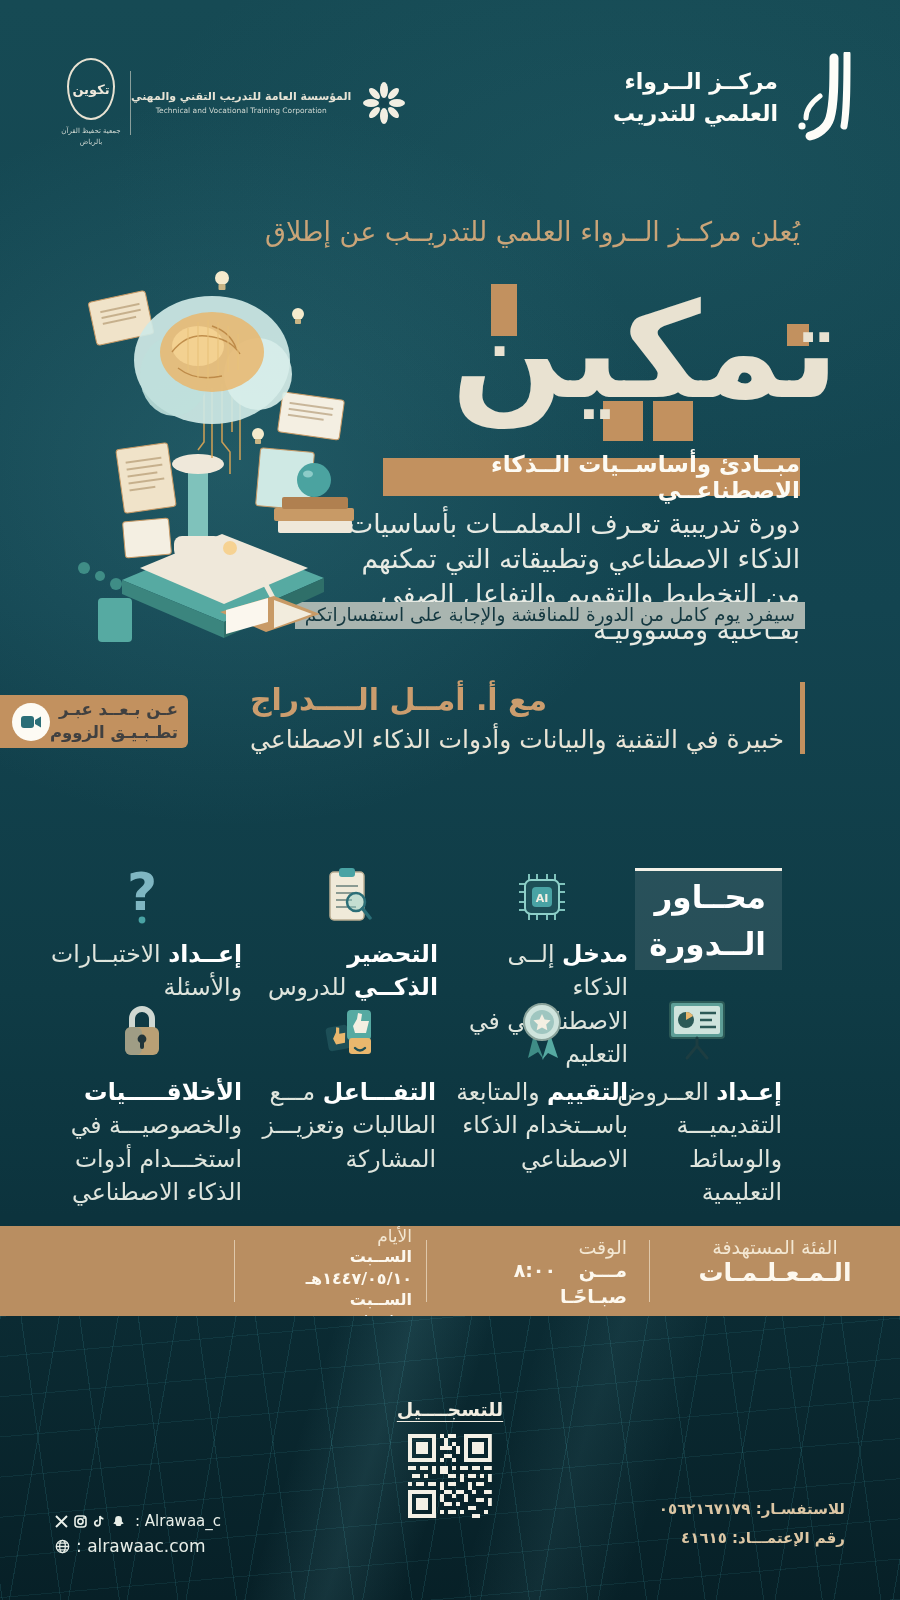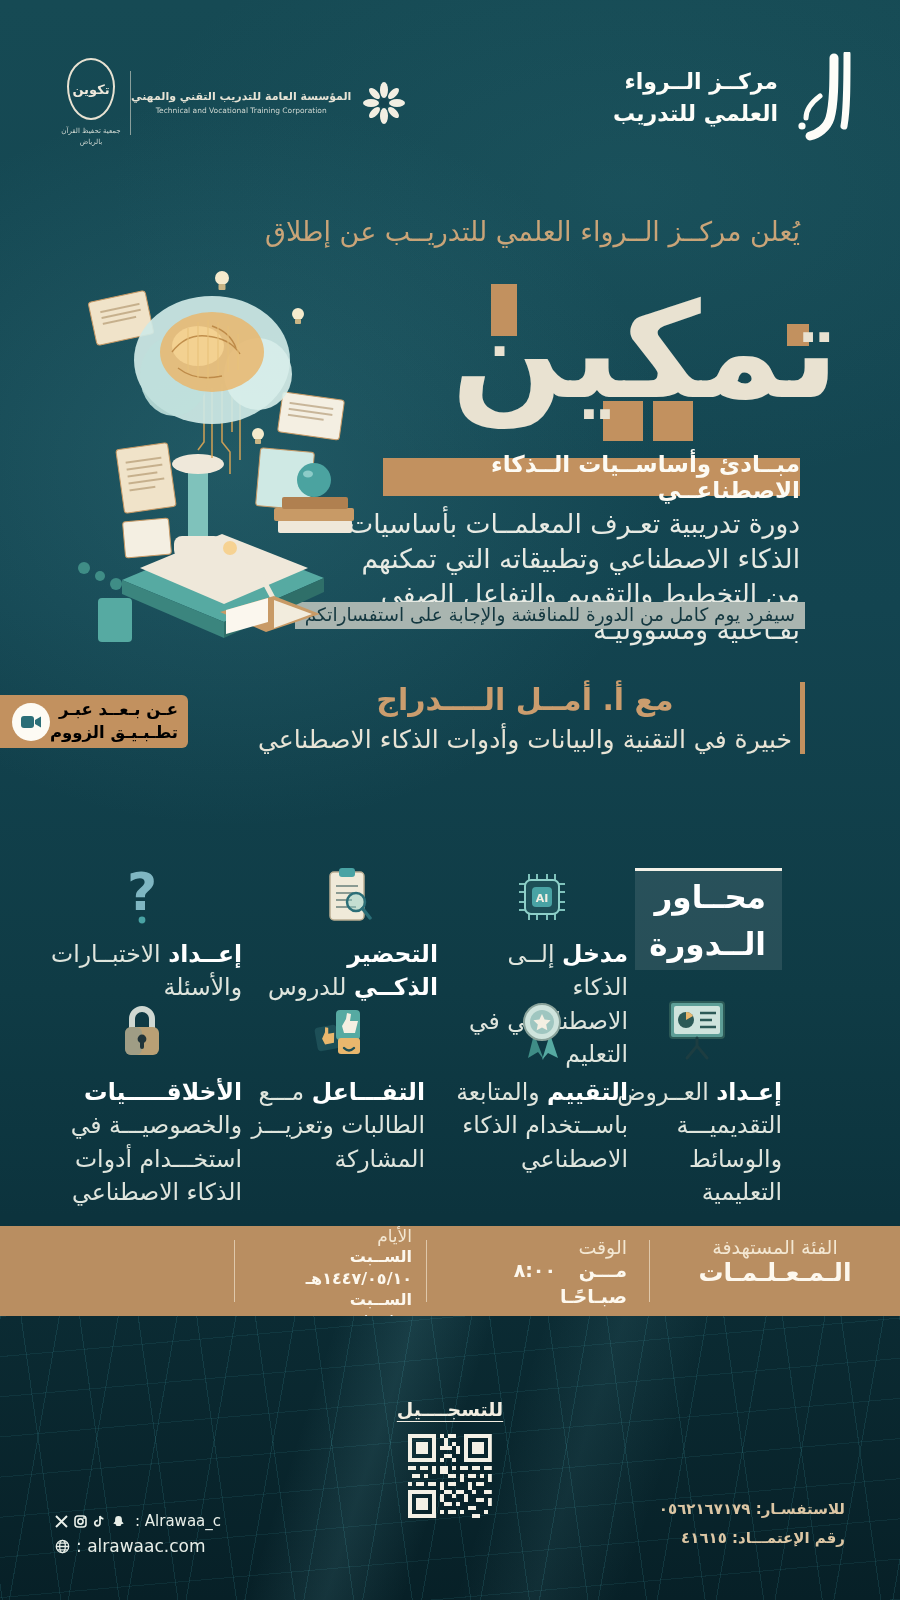--- a/index.html
+++ b/index.html
@@ -32,24 +32,24 @@
   .program{top:258px;right:95px;width:320px;height:185px;}
   .program .word{position:absolute;inset:0;display:flex;align-items:center;justify-content:center;font-size:132px;font-weight:900;color:#e9e2d1;line-height:1;}
   .sq{position:absolute;background:#c2915f;}
   
   .banner{top:458px;right:100px;width:417px;height:38px;background:#c2915f;display:flex;align-items:center;justify-content:center;color:#fdfbf4;font-weight:bold;font-size:23px;}
   
   .desc{top:506px;right:100px;width:468px;font-size:26.5px;line-height:1.33;color:#e7eae3;text-align:right;}
   .hl{top:602px;right:95px;background:#a9b5b0;color:#143840;font-size:18.5px;padding:2px 10px 4px;font-weight:500;}
   
   .zbadge{top:695px;left:0;width:188px;height:53px;background:#c2915f;border-radius:0 6px 6px 0;display:flex;align-items:center;justify-content:space-between;padding:0 10px 0 12px;box-sizing:border-box;direction:rtl;}
-  .zbadge .t{color:#000000;font-weight:bold;font-size:16.5px;line-height:1.35;text-align:right;}
+  .zbadge .t{color:#404040;font-weight:bold;font-size:16.5px;line-height:1.35;text-align:right;}
   .zcirc{width:38px;height:38px;border-radius:50%;background:#fdfbf4;display:flex;align-items:center;justify-content:center;}
   
-  .instructor{top:682px;right:95px;border-right:5px solid #c2915f;padding-right:8px;text-align:center;}
+  .instructor{top:682px;right:95px;border-right:5px solid #c2915f;padding-right:16px;text-align:left;}
   .instructor .name{color:#cb9d6e;font-weight:bold;font-size:30px;}
   .instructor .title{color:#e8e4d6;font-size:25px;margin-top:8px;}
   
   .axisbox{top:868px;right:118px;width:147px;height:102px;background:rgba(255,255,255,.10);border-top:3px solid #f4f1e8;display:flex;flex-direction:column;align-items:flex-start;justify-content:center;padding:0 16px;box-sizing:border-box;color:#fff;font-weight:bold;font-size:31px;line-height:1.5;}
   .topic{display:flex;flex-direction:column;align-items:center;}
   .topic .ic{height:62px;display:flex;align-items:flex-end;justify-content:center;margin-bottom:14px;}
   .topic .tx{width:100%;text-align:right;font-size:23.5px;line-height:1.42;color:#dfe5dd;}
   .topic .tx b{color:#ffffff;}
   
   .infobar{top:1226px;right:0;width:900px;height:90px;background:#b98e61;display:flex;direction:rtl;color:#f6ecd9;}
@@ -313,21 +313,21 @@
         <polygon points="16,34 10,58 20,52 26,60" fill="#3f8d86"></polygon>
         <polygon points="32,34 40,58 30,53 24,60" fill="#56aaa2"></polygon>
         <circle cx="24" cy="22" r="18" fill="#cfe4dd" stroke="#8aa39b" stroke-width="2"></circle>
         <circle cx="24" cy="22" r="12" fill="#9fc6c0"></circle>
         <path d="M24 14 l2.6 5.4 6 .8 -4.4 4.2 1.1 5.9 -5.3 -2.9 -5.3 2.9 1.1 -5.9 -4.4 -4.2 6 -.8 Z" fill="#f4efe2"></path>
       </svg>
     </div>
     <div class="tx"><b>التقييم</b> <span>والمتابعة باســتخدام الذكاء الاصطناعي</span></div>
   </div>
 
-  <div class="abs topic" style="top:1000px;right:475px;width:178px;margin-left:47px;">
+  <div class="abs topic" style="top:1000px;right:464px;width:178px;margin-left:47px;">
     <div class="ic">
       <svg width="56" height="58" viewBox="0 0 56 58">
         <rect x="8" y="22" width="22" height="24" rx="4" fill="#1d4f57" transform="rotate(-10 19 34)"></rect>
         <path d="M14 34 l4 -6 1 -5 3 1 -1 6 6 0 -2 10 -9 0 Z" fill="#e9b76d" transform="rotate(-10 19 34)"></path>
         <rect x="28" y="6" width="24" height="30" rx="4" fill="#56aaa2"></rect>
         <path d="M34 22 l4 -7 1 -6 4 1 -1 7 8 0 -3 12 -11 0 Z" fill="#f4efe2"></path>
         <rect x="30" y="34" width="22" height="16" rx="3" fill="#e9b76d"></rect>
         <path d="M36 44 q5 5 10 0" stroke="#1d4f57" stroke-width="2.4" fill="none" stroke-linecap="round"></path>
       </svg>
     </div>

